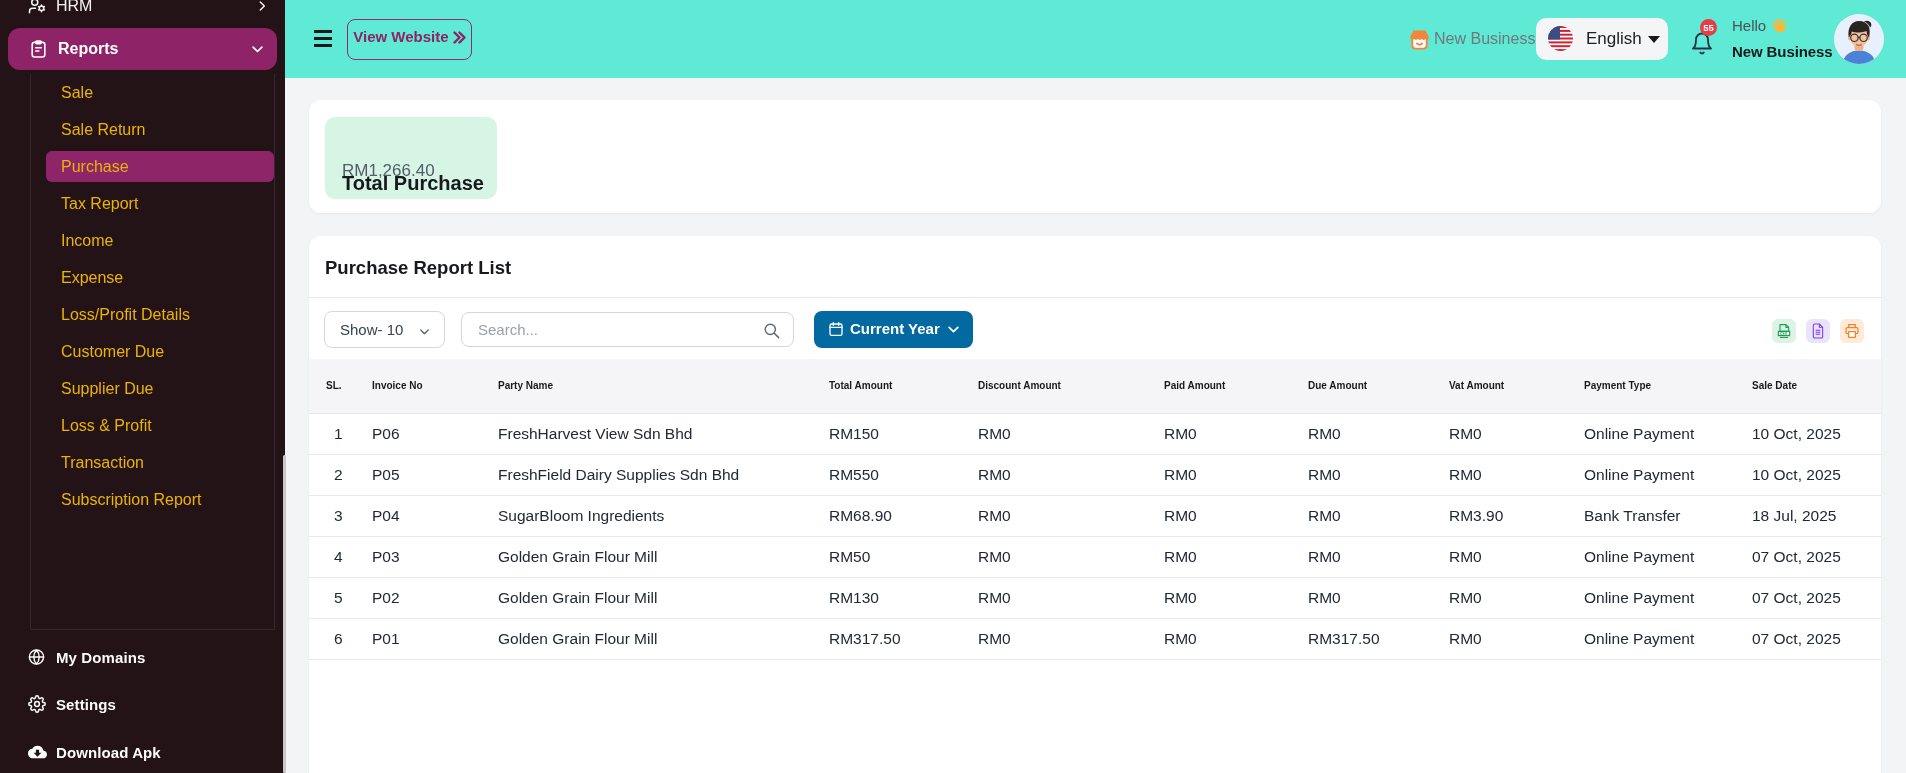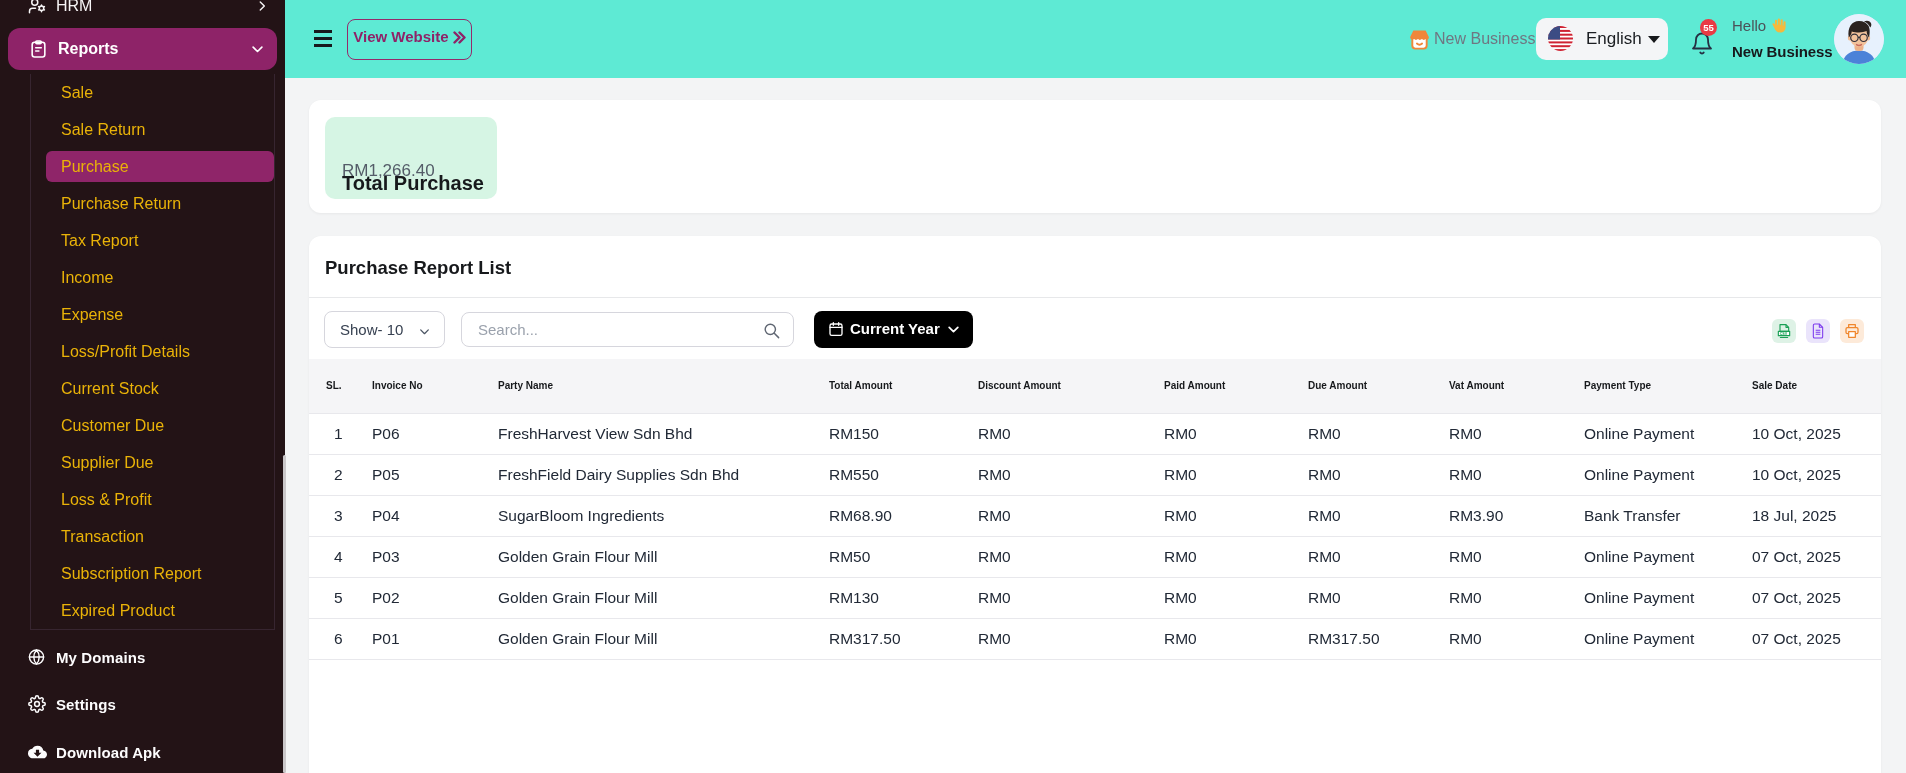--- a/index.html
+++ b/index.html
@@ -54,21 +54,21 @@
 .card2 { position:absolute; left:309px; top:236px; width:1572px; height:537px; background:#fff; border-radius:12px 12px 0 0; box-shadow:0 1px 3px rgba(0,0,0,0.05); }
 .card2 h2 { position:absolute; left:16px; top:21px; font-size:18.5px; font-weight:700; color:#17191c; }
 .c2divider { position:absolute; left:0; top:61px; width:1572px; height:1px; background:#e7e8ea; }
 
 .showbox { position:absolute; left:15px; top:75px; width:121px; height:37px; border:1px solid #d6d6dd; border-radius:8px; }
 .showbox .t { position:absolute; left:15px; top:9px; font-size:15px; color:#374151; }
 .showbox svg { position:absolute; right:13px; top:13px; }
 .search { position:absolute; left:152px; top:76px; width:333px; height:35px; border:1px solid #d6d6dd; border-radius:8px; }
 .search .ph { position:absolute; left:16px; top:8px; font-size:15px; color:#9aa1ac; }
 .search svg { position:absolute; right:12px; top:8px; }
-.cyear { position:absolute; left:505px; top:75px; width:159px; height:37px; background:#000000; border-radius:8px; color:#fff; }
+.cyear { position:absolute; left:505px; top:75px; width:159px; height:37px; background:#0369a1; border-radius:8px; color:#fff; }
 .cyear svg.cal { position:absolute; left:14px; top:10px; }
 .cyear .t { position:absolute; left:36px; top:9px; font-size:15px; font-weight:600; }
 .cyear svg.cv { position:absolute; right:12px; top:12px; }
 .expbtn { position:absolute; top:83px; width:24px; height:24px; border-radius:6px; }
 .expbtn svg { position:absolute; left:4px; top:4px; }
 .exp-csv { left:1463px; background:#def2e6; }
 .exp-file { left:1497px; background:#eae4fb; }
 .exp-print { left:1531px; background:#fdead9; }
 
 table.rep { position:absolute; left:0; top:123px; width:1572px; border-collapse:collapse; table-layout:fixed; }
@@ -115,54 +115,45 @@
           <span>Sale</span>
         </li>
       <li>
           <span>Sale Return</span>
         </li>
       <li class="active">
           <div class="bg"></div>
           <span style="position:absolute;left:30px;top:50%;transform:translateY(-50%);">Purchase</span>
         </li>
       <li>
-          <span>Purchase Return</span>
-        </li>
-      <li>
           <span>Tax Report</span>
         </li>
       <li>
           <span>Income</span>
         </li>
       <li>
           <span>Expense</span>
         </li>
       <li>
           <span>Loss/Profit Details</span>
         </li>
       <li>
-          <span>Current Stock</span>
-        </li>
-      <li>
           <span>Customer Due</span>
         </li>
       <li>
           <span>Supplier Due</span>
         </li>
       <li>
           <span>Loss &amp; Profit</span>
         </li>
       <li>
           <span>Transaction</span>
         </li>
       <li>
           <span>Subscription Report</span>
-        </li>
-      <li>
-          <span>Expired Product</span>
         </li>
     </ul>
     <div class="sthumb"></div>
     <div class="bottom-item" style="top:639px;">
       <svg width="17" height="17" viewBox="0 0 24 24" fill="none" stroke="#fdfcfd" stroke-width="2" stroke-linecap="round">
           <circle cx="12" cy="12" r="10"></circle>
           <path d="M2 12h20M12 2a15 15 0 0 1 0 20M12 2a15 15 0 0 0 0 20"></path>
         </svg>
       <span class="lbl">My Domains</span>
     </div>

